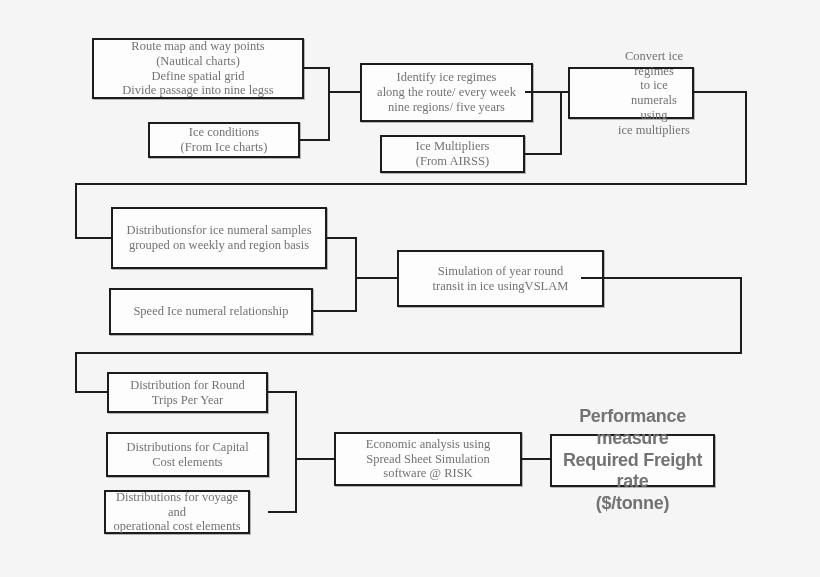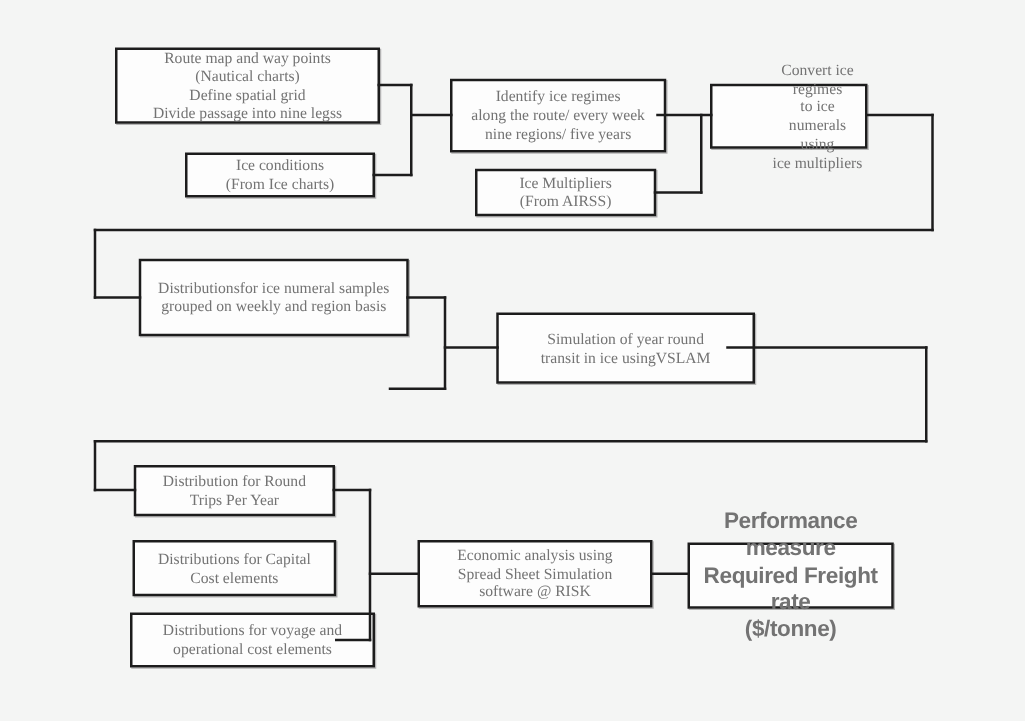--- a/index.html
+++ b/index.html
@@ -44,21 +44,21 @@
   #n-route-map{left:92px;top:38px;width:212px;height:61px;}
   #n-ice-conditions{left:148px;top:122px;width:152px;height:36px;font-family:Liberation Serif, serif;}
   #n-identify-ice-regimes{left:360px;top:63px;width:173px;height:59px;}
   #n-ice-multipliers{left:380px;top:135px;width:145px;height:38px;}
   #n-convert-ice-regimes{left:568px;top:67px;width:126px;height:52px;padding-left:48px;}
   #n-dist-ice-numeral{left:111px;top:207px;width:216px;height:62px;}
   #n-speed-ice-numeral{left:109px;top:288px;width:204px;height:47px;}
   #n-simulation-transit{left:397px;top:250px;width:207px;height:57px;}
   #n-dist-round-trips{left:107px;top:372px;width:161px;height:41px;text-align:center;}
   #n-dist-capital-cost{left:106px;top:432px;width:163px;height:45px;}
-  #n-dist-voyage-cost{left:104px;top:490px;width:196px;height:44px;}
+  #n-dist-voyage-cost{left:104px;top:490px;width:146px;height:44px;}
   #n-economic-analysis{left:334px;top:432px;width:188px;height:54px;}
   #n-performance-measure{left:550px;top:434px;width:165px;height:53px;}
 </style>
 </head>
 <body>
 
 <div class="canvas">
 
   <div class="node" id="n-route-map">Route map and way points
 (Nautical charts)
@@ -69,20 +69,21 @@
   <div class="node" id="n-identify-ice-regimes">Identify ice regimes
 along the route/ every week
 nine regions/ five years</div>
   <div class="node" id="n-ice-multipliers">Ice Multipliers
 (From AIRSS)</div>
   <div class="node" id="n-convert-ice-regimes">Convert ice regimes
 to ice numerals using
 ice multipliers</div>
   <div class="node" id="n-dist-ice-numeral">Distributionsfor ice numeral samples
 grouped on weekly and region basis</div>
+  <div class="node" id="n-speed-ice-numeral">Speed Ice numeral relationship</div>
   <div class="node" id="n-simulation-transit">Simulation of year round
 transit in ice usingVSLAM</div>
   <div class="node" id="n-dist-round-trips">Distribution for Round
 Trips Per Year</div>
   <div class="node" id="n-dist-capital-cost">Distributions for Capital
 Cost elements</div>
   <div class="node" id="n-dist-voyage-cost">Distributions for voyage and
 operational cost elements</div>
   <div class="node" id="n-economic-analysis">Economic analysis using
 Spread Sheet Simulation

